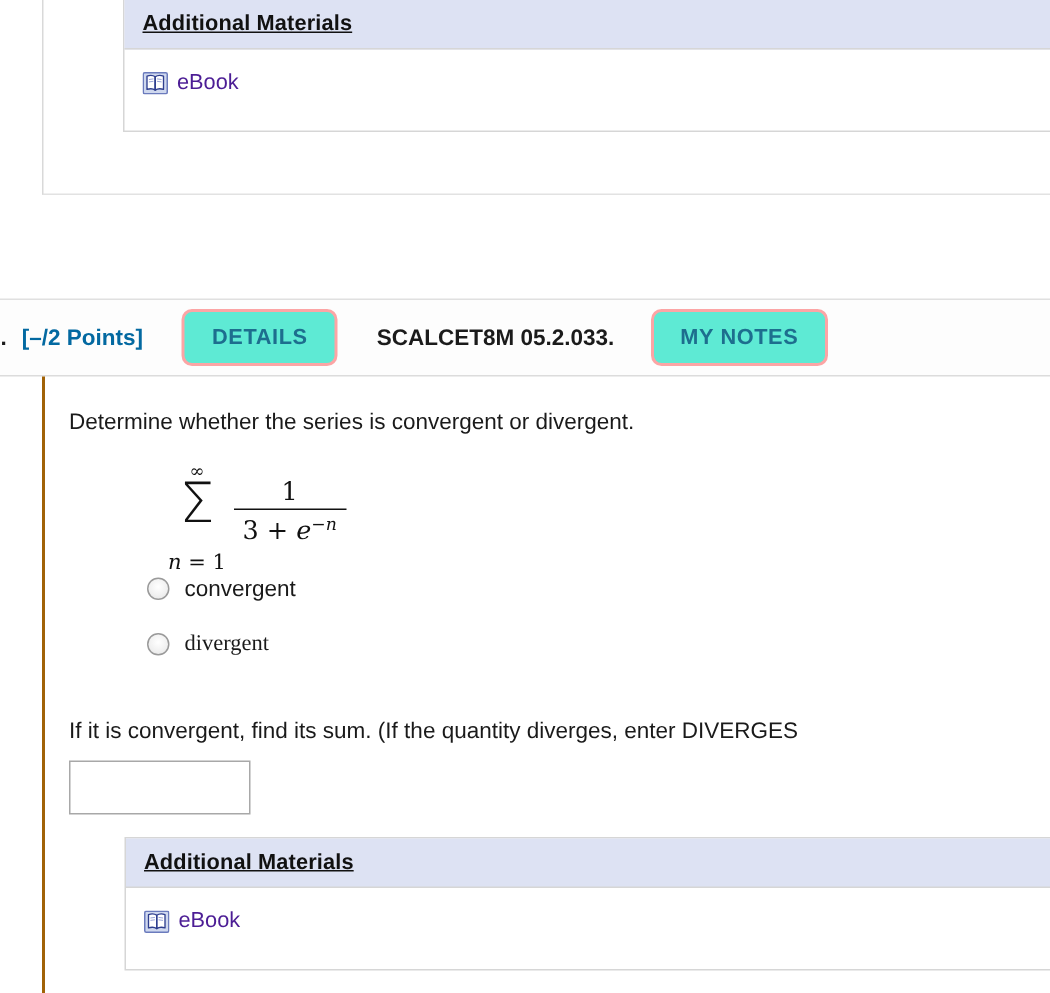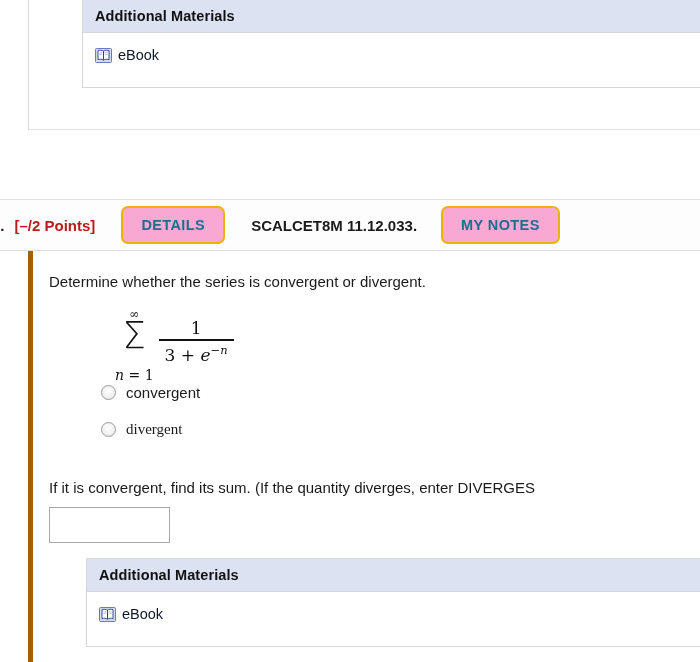--- a/index.html
+++ b/index.html
@@ -35,34 +35,35 @@
     height: 33px;
     display: flex;
     align-items: center;
     padding-left: 12px;
   }
   .materials-header-title {
     font-size: 14.5px;
     font-weight: bold;
     color: #111111;
     letter-spacing: 0.1px;
+    text-decoration: underline;
   }
   .materials-body {
     padding: 14px 12px 0 12px;
   }
   .ebook-link {
     display: inline-flex;
     align-items: center;
     gap: 6px;
     text-decoration: none;
     cursor: pointer;
   }
   .ebook-label {
     font-size: 14.5px;
-    color: #0f172a;
+    color: #4c1d95;
     text-decoration: none;
   }
   .book-icon {
     width: 17px;
     height: 15px;
     display: inline-block;
     flex: 0 0 auto;
   }
 
   
@@ -100,28 +101,28 @@
   .q-number {
     font-size: 15px;
     font-weight: bold;
     color: #1b1b1b;
     margin-left: -8px;
     white-space: nowrap;
   }
   .q-points {
     font-size: 15px;
     font-weight: bold;
-    color: #b91c1c;
+    color: #0369a1;
     margin-left: 10px;
     white-space: nowrap;
   }
   .pill-button {
-    border: 2px solid #eab308;
+    border: 2px solid #fca5a5;
     border-radius: 7px;
-    background: #f9a8d4;
+    background: #5eead4;
     color: #1d6e8e;
     font-size: 14.5px;
     font-weight: bold;
     letter-spacing: 0.4px;
     height: 38px;
     display: inline-flex;
     align-items: center;
     justify-content: center;
     padding: 0 18px;
     box-sizing: border-box;
@@ -142,21 +143,21 @@
     padding: 0 18px;
   }
 
   
   #question-body {
     position: absolute;
     left: 28px;
     top: 251px;
     width: 672px;
     height: 411px;
-    border-left: 5px solid #a16207;
+    border-left: 2px solid #a16207;
     box-sizing: border-box;
   }
   .prompt-text {
     position: absolute;
     font-size: 15px;
     color: #1a1a1a;
     white-space: nowrap;
   }
   #prompt-1 { left: 16px; top: 22px; }
   #prompt-2 { left: 16px; top: 228px; text-align: center; }
@@ -299,21 +300,21 @@
           <span class="ebook-label">eBook</span>
         </span>
       </div>
     </div>
   </div>
 
   <div id="question-header">
     <span class="q-number">3.</span>
     <span class="q-points">[–/2 Points]</span>
     <span class="pill-button" id="details-button">DETAILS</span>
-    <span class="q-code">SCALCET8M 11.12.033.</span>
+    <span class="q-code">SCALCET8M 05.2.033.</span>
     <span class="pill-button" id="my-notes-button">MY NOTES</span>
   </div>
 
   <div id="question-body">
 
     <div class="prompt-text" id="prompt-1">Determine whether the series is convergent or divergent.</div>
 
     <div id="math-expression">
       <span class="sigma-group">
         <span class="sigma-top">∞</span>

